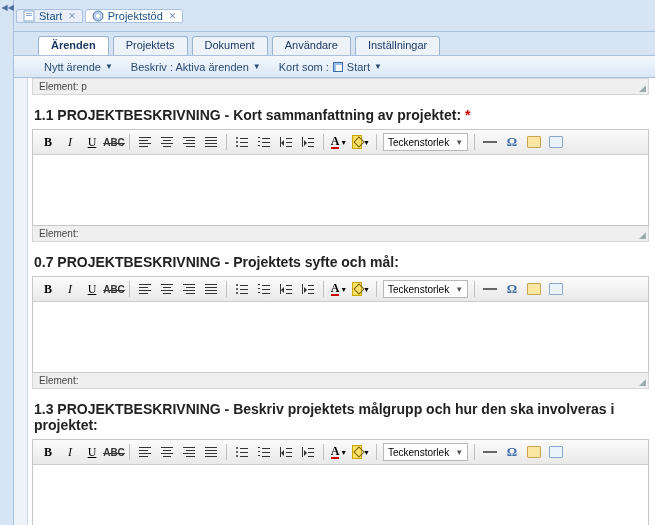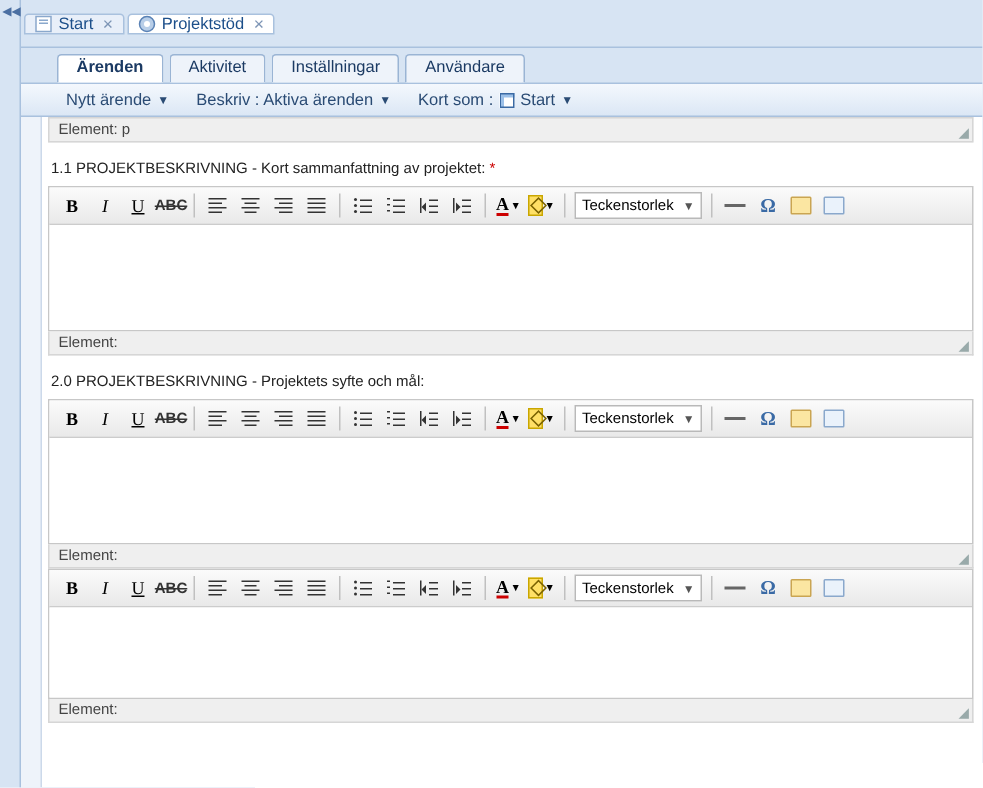--- a/index.html
+++ b/index.html
@@ -17,21 +17,21 @@
   .mtab { background:#eef3fa; border:1px solid #9ab4d4; border-bottom:none; border-radius:3px 3px 0 0; padding:2px 12px; font-size:11px; color:#1b3a63; cursor:pointer; }
   .mtab.active { background:#fff; font-weight:bold; }
   .toolbar { height: 22px; background:linear-gradient(#f4f8fd,#dbe7f5); border-bottom:1px solid #a9c1de; display:flex; align-items:center; padding-left:30px; gap:18px; font-size:11px; color:#2a4b74; }
   .toolbar .item { display:flex; align-items:center; gap:4px;justify-content:space-between; }
   .caret { font-size:8px; color:#2a4b74; }
   .grid-icon { display:inline-block; width:10px; height:10px; background: linear-gradient(#fff,#fff); box-shadow: inset 0 0 0 1px #3b6aa4, inset 3px 0 0 0 #9cc0e8, inset 0 3px 0 0 #9cc0e8; }
   .content { flex:1; background:#fff; overflow-y:auto; padding: 0 6px 6px 18px; position:relative; }
   .vgutter { position:absolute; left:0; top:0; bottom:0; width:14px; background:#eef3fa; border-right:1px solid #ccd9ea; }
   .elementbar { background:#efefef; border:1px solid #d6d6d6; padding:2px 6px; font-size:10px; color:#444; position:relative; }
   .elementbar .grab { position:absolute; right:2px; bottom:1px; color:#9aa; font-size:9px; }
-  .section-title { font-size:10px; font-weight:normal; color:#222; padding:12px 0 6px 2px; }
+  .section-title { font-size:14px; font-weight:bold; color:#222; padding:12px 0 6px 2px; }
   .section-title .req { color:#c00; }
   .rte { border:1px solid #c7c7c7; }
   .rte-toolbar { background:linear-gradient(#fbfbfb,#e9e9e9); border-bottom:1px solid #ccc; padding:3px 6px; display:flex; align-items:center; gap:4px; flex-wrap:nowrap; }
   .rtbtn { width:18px; height:18px; display:flex; align-items:center; justify-content:center; border-radius:2px;}
   .sep { width:1px; height:16px; background:#c0c0c0; margin:0 2px; }
   .bold { font-weight:bold; font-family:'Times New Roman',serif; font-size:12px;}
   .italic { font-style:italic; font-family:'Times New Roman',serif; font-size:12px;}
   .underline { text-decoration:underline; font-family:'Times New Roman',serif; font-size:12px;}
   .strike { text-decoration:line-through; font-family:Arial; font-size:10px; font-weight:bold; color:#333;}
   .align { width:12px; height:10px; position:relative; }
@@ -91,23 +91,24 @@
             <circle cx="6" cy="6" r="5" fill="#b8cee8" stroke="#5a82b5"></circle>
             <circle cx="6" cy="6" r="2" fill="#fff"></circle>
           </svg>
         <span>Projektstöd</span>
         <span class="x">✕</span>
       </div>
     </div>
 
     <div class="modtabs">
       <div class="mtab active"><span>Ärenden</span></div>
-      <div class="mtab"><span>Aktivitet</span></div>
+      <div class="mtab"><span>Projektets</span></div>
+      <div class="mtab"><span>Dokument</span></div>
+      <div class="mtab"><span>Användare</span></div>
       <div class="mtab"><span>Inställningar</span></div>
-      <div class="mtab"><span>Användare</span></div>
     </div>
 
     <div class="toolbar">
       <div class="item">
         <span>Nytt ärende</span>
           <span class="caret">▼</span>
       </div>
       <div class="item">
         <span>Beskriv : Aktiva ärenden</span>
           <span class="caret">▼</span>
@@ -232,21 +233,21 @@
             </div>
         </div>
         <div class="rte-body"></div>
       </div>
       <div class="footer-el">
         <span>Element:</span>
         <span class="grab">◢</span>
       </div>
 
       <div class="section-title">
-        <span>2.0 PROJEKTBESKRIVNING - Projektets syfte och mål:</span>
+        <span>0.7 PROJEKTBESKRIVNING - Projektets syfte och mål:</span>
       </div>
       <div class="rte">
         <div class="rte-toolbar">
           <div class="rtbtn bold">B</div>
           <div class="rtbtn italic">I</div>
           <div class="rtbtn underline">U</div>
           <div class="rtbtn strike">ABC</div>
           <div class="sep"></div>
           <div class="rtbtn">
               <span class="align left">
@@ -341,20 +342,23 @@
               <span class="smico doc"></span>
             </div>
         </div>
         <div class="rte-body"></div>
       </div>
       <div class="footer-el">
         <span>Element:</span>
         <span class="grab">◢</span>
       </div>
 
+      <div class="section-title">
+        <span>1.3 PROJEKTBESKRIVNING - Beskriv projektets målgrupp och hur den ska involveras i projektet:</span>
+      </div>
       <div class="rte">
         <div class="rte-toolbar">
           <div class="rtbtn bold">B</div>
           <div class="rtbtn italic">I</div>
           <div class="rtbtn underline">U</div>
           <div class="rtbtn strike">ABC</div>
           <div class="sep"></div>
           <div class="rtbtn">
               <span class="align left">
                 <span class="al1"></span>

